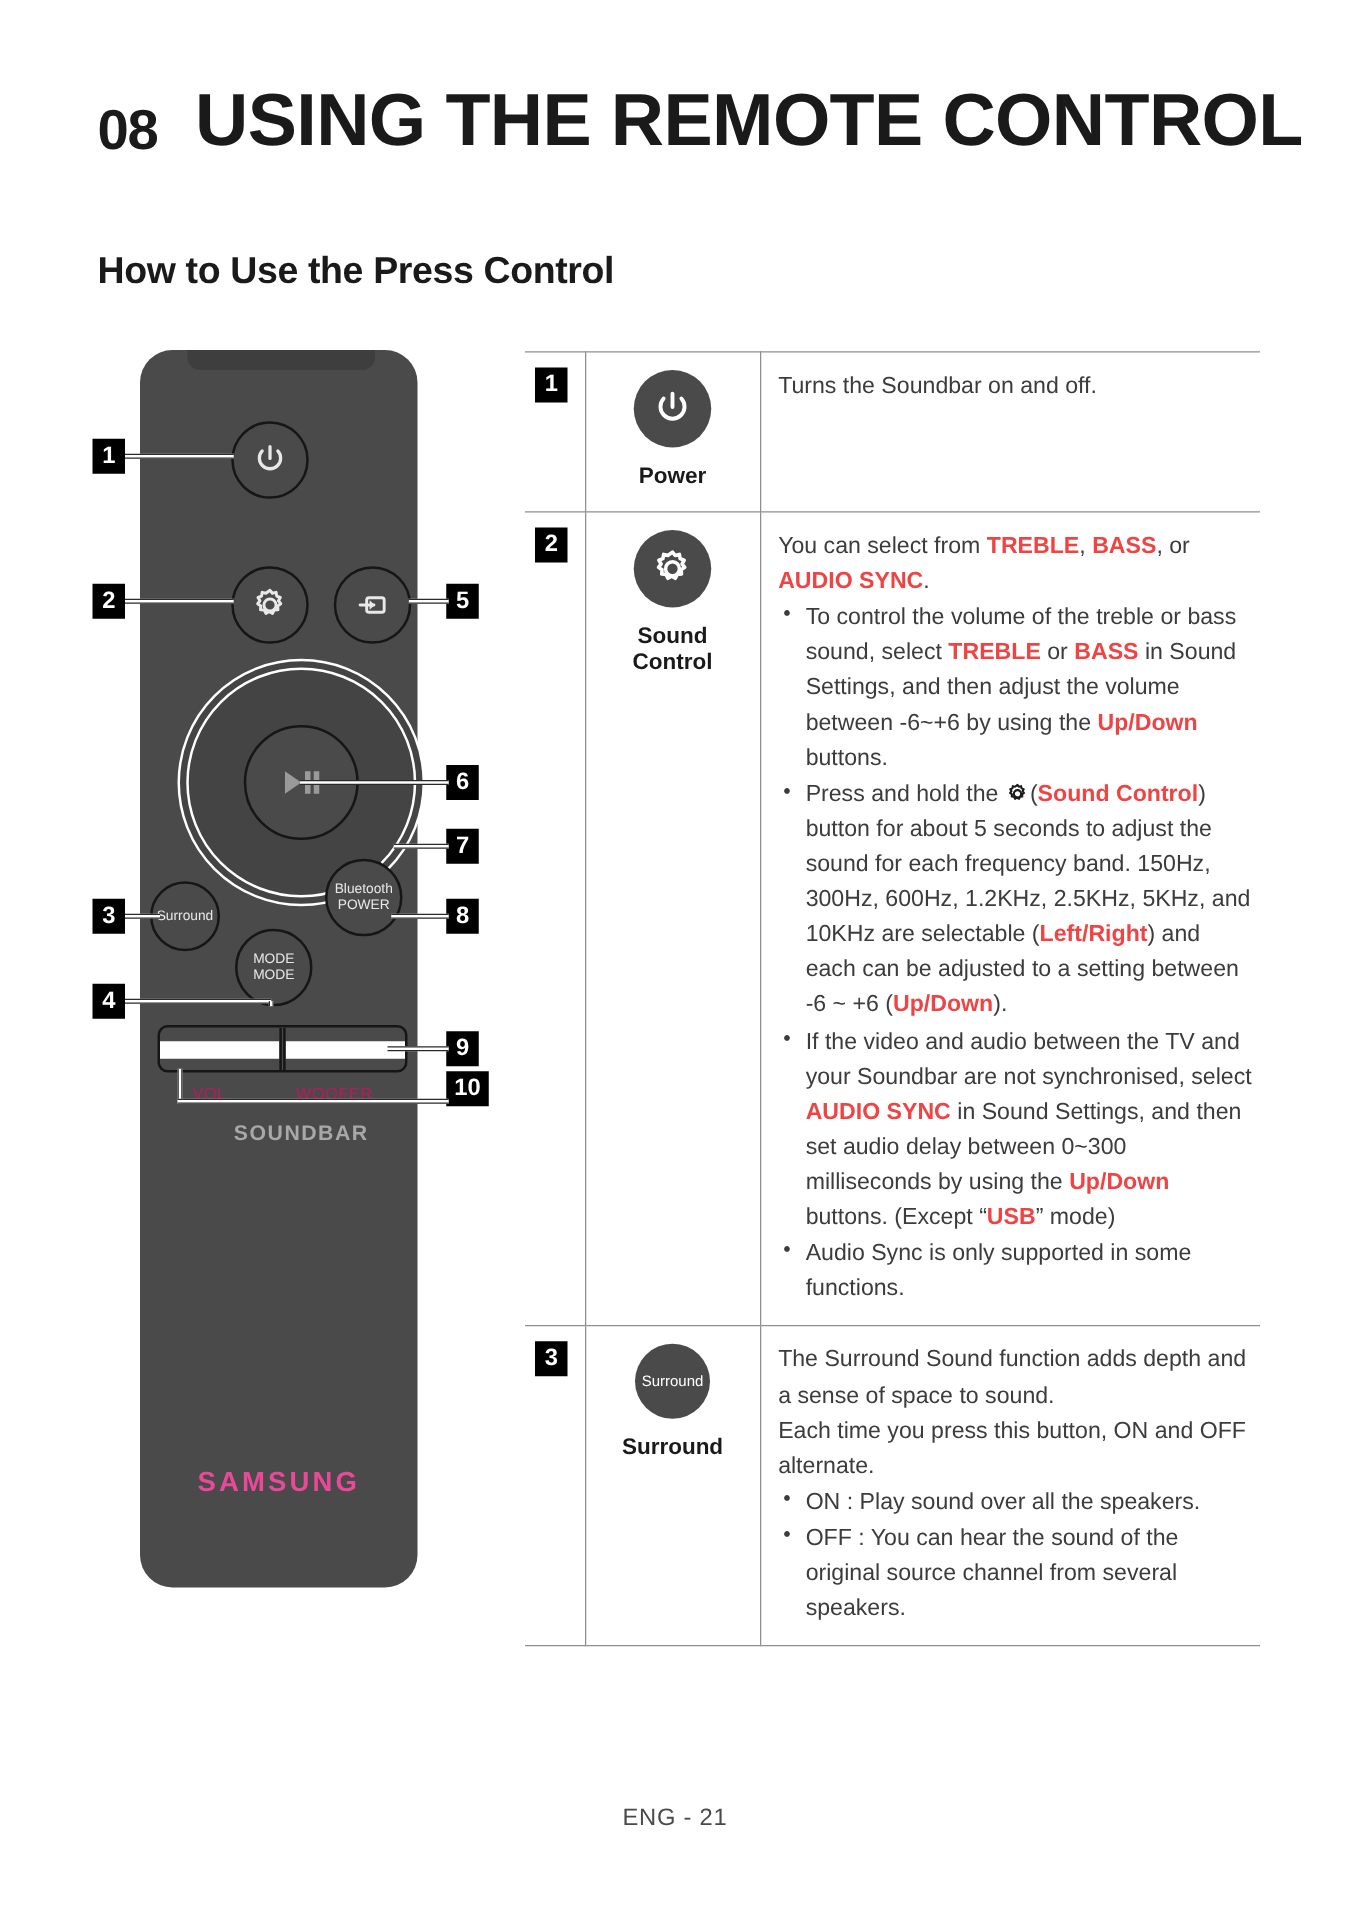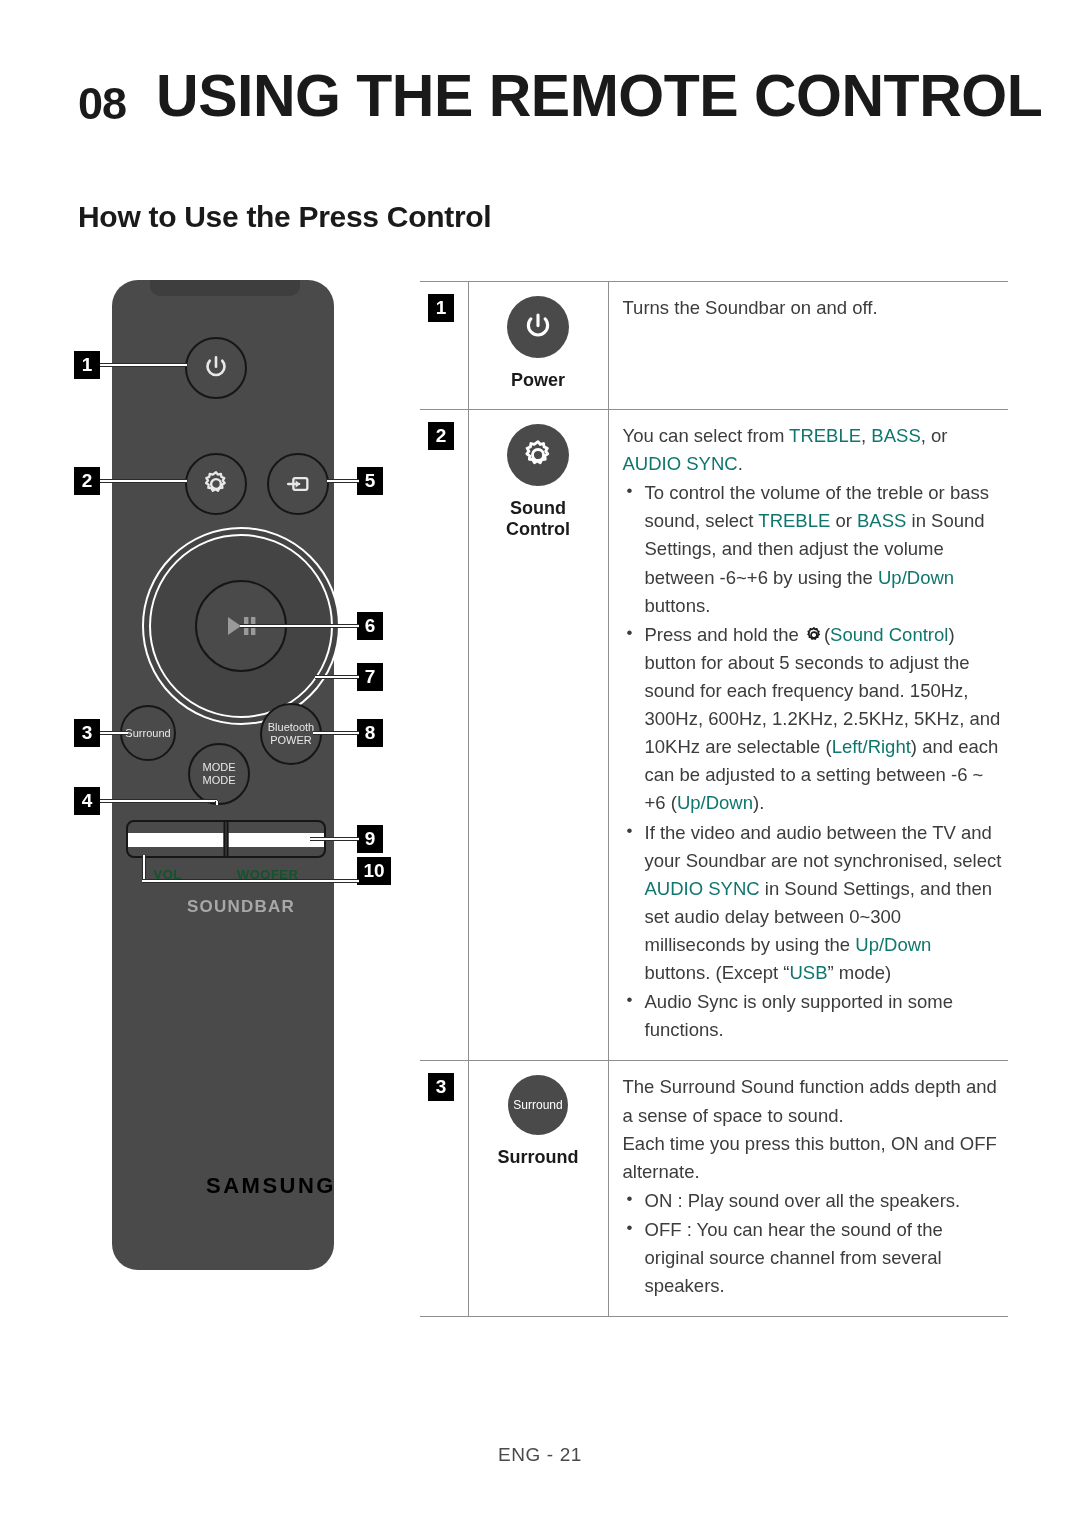--- a/index.html
+++ b/index.html
@@ -124,21 +124,21 @@
 
   .rbtn-surround {
     left: 60px; top: 430px; width: 56px; height: 56px;
     font-size: 11px;
   }
   .rbtn-soundmode {
     left: 128px; top: 468px; width: 62px; height: 62px;
     font-size: 11px; line-height: 1.15; text-align: center;
   }
   .rbtn-bt {
-    left: 200px; top: 428px; width: 62px; height: 62px;
+    left: 200px; top: 412px; width: 62px; height: 62px;
     font-size: 11px; line-height: 1.15; text-align: center;
   }
 
   
   .rocker {
     position: absolute;
     left: 66px;
     top: 545px;
     width: 200px;
     height: 38px;
@@ -164,47 +164,45 @@
     border-right: 2px solid #161616;
     transform: translateX(-50%);
   }
   .rocker-labels {
     position: absolute;
     left: 66px;
     top: 592px;
     width: 200px;
     display: flex;
     justify-content: space-around;
-    color: #14532d;
+    color: #be185d;
     font-size: 13px;
     letter-spacing: 0.5px;
-    font-weight: bold;
   }
   .soundbar-label {
     position: absolute;
     left: 52px;
     top: 622px;
     width: 258px;
     text-align: center;
     color: #a8a8a8;
     font-size: 17px;
     letter-spacing: 1.2px;
     font-weight: bold;
   }
   .samsung-logo {
     position: absolute;
     left: 52px;
     top: 898px;
     width: 222px;
     text-align: center;
-    color: #000000;
+    color: #ec4899;
     font-size: 22px;
     font-weight: bold;
     letter-spacing: 2.5px;
-    margin-left: 48px;
   }
 
   
   .callout {
     position: absolute;
     width: 26px;
     height: 28px;
     background: #000000;
     color: #ffffff;
     font-size: 19px;
@@ -303,21 +301,21 @@
     margin-top: 1px;
   }
   ul.bullets > li::before {
     content: "\2022";
     position: absolute;
     left: 4px;
     top: -1px;
     font-size: 17px;
     color: #3c3c3c;
   }
-  b { color: #0f766e; font-weight: normal; }
+  b { color: #ef4444; font-weight: bold; }
 
   .inline-gear {
     display: inline-block;
     vertical-align: -3px;
     width: 18px;
     height: 18px;
     margin: 0 1px;
   }
 
   

